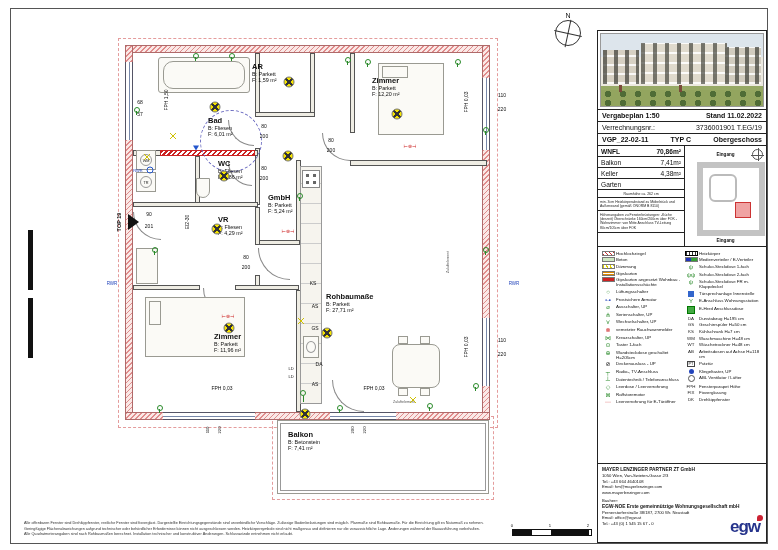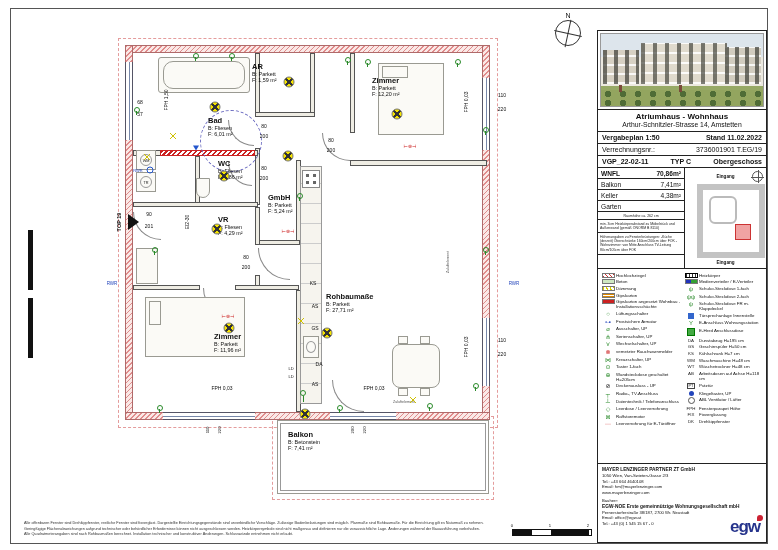--- a/index.html
+++ b/index.html
@@ -353,24 +353,20 @@
 
   <div id="panel">
     <div id="photo">
       <div class="bl w1"></div>
         <div class="bl w2"></div>
         <div class="bl w3"></div>
       <div class="grass"></div>
       <div class="fig" style="left:18px;"></div>
       <div class="fig" style="left:78px;"></div>
     </div>
-    <div id="tb-title">
-      <div class="t1">Atriumhaus - Wohnhaus</div>
-      <div class="t2">Arthur-Schnitzler-Strasse 14, Amstetten</div>
-    </div>
     <div id="tb-rows">
         <div class="tbrow bold">
           <div>Vergabeplan 1:50</div>
           <div>Stand 11.02.2022</div>
         </div>
         <div class="tbrow">
           <div>Verrechnungsnr.:</div>
           <div>3736001901  T.EG/19</div>
         </div>
         <div class="tbrow bold">

